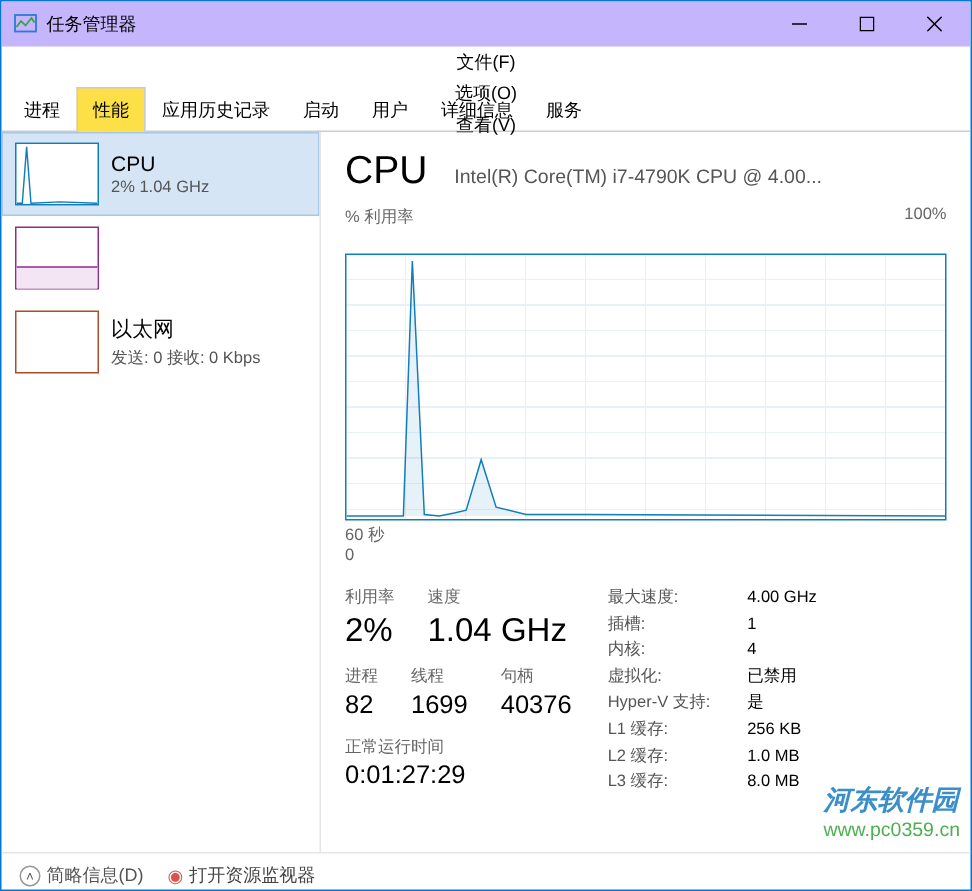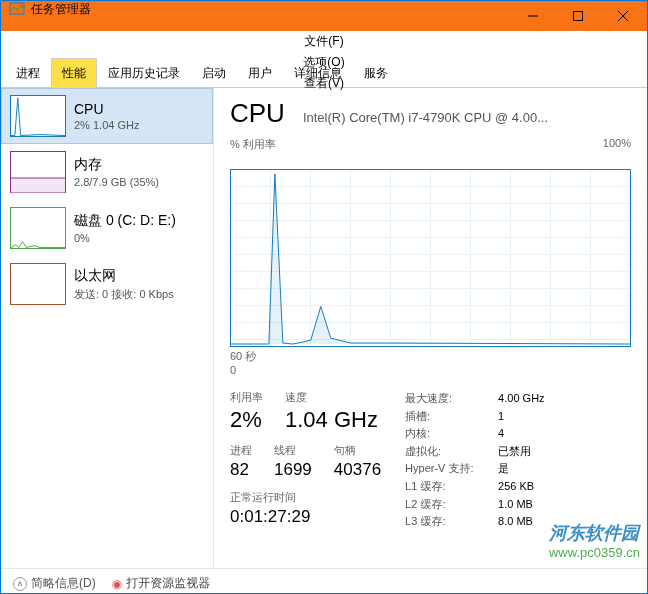--- a/index.html
+++ b/index.html
@@ -1,17 +1,17 @@
 <!DOCTYPE html>
 <html><head>
 <meta charset="utf-8">
 <style>
 * { margin: 0; padding: 0; box-sizing: border-box; font-family: "Microsoft YaHei", "Segoe UI", sans-serif; }
 body { background: #fff; width: 648px; height: 594px; overflow: hidden; border: 1px solid #0078d7; }
-.titlebar { height: 30px; display: flex; align-items: flex-start; padding: 0 2px; background: #f97316; }
+.titlebar { height: 30px; display: flex; align-items: center; padding: 0 2px; background: #c4b5fd; }
 .titlebar .icon { width: 16px; height: 16px; margin: 0 6px; }
 .titlebar .title { font-size: 12px; flex: 1; color: #000; }
 .winbtn { width: 45px; height: 30px; display: flex; align-items: center; justify-content: center; font-size: 10px; color: #000; }
 .winbtn svg { width: 10px; height: 10px; }
 .menubar { height: 22px; display: flex; align-items: center; padding: 0 4px; font-size: 12px; flex-direction: column; }
 .menuitem { padding: 2px 8px; }
 .tabs { display: flex; border-bottom: 1px solid #ccc; padding: 4px 4px 0 4px; font-size: 12px; }
 .tab { padding: 6px 10px; border: 1px solid transparent; border-bottom: none; position: relative; top: 1px; }
 .tab.active { border-color: #ccc; background: #fde047; }
 .content { display: flex; height: 480px; }
@@ -102,35 +102,20 @@
         <div class="val">2% 1.04 GHz</div>
       </div>
     </div>
     <div class="sideitem">
       <div class="thumb" style="border-color:#8b2d8b">
         <svg viewBox="0 0 56 42" preserveAspectRatio="none">
             <rect x="0" y="27" width="56" height="15" fill="#f3e5f3"></rect>
             <line x1="0" y1="27" x2="56" y2="27" stroke="#8b2d8b"></line>
           </svg>
       </div>
-      <div class="sideinfo">
-        <div class="name">内存</div>
-        <div class="val">2.8/7.9 GB (35%)</div>
-      </div>
-    </div>
-    <div class="sideitem">
-      <div class="thumb" style="border-color:#4ca64c">
-        <svg viewBox="0 0 56 42" preserveAspectRatio="none">
-            <polyline points="0,41 5,38 8,41 12,35 16,41 24,39 30,41 56,41" fill="none" stroke="#4ca64c"></polyline>
-          </svg>
-      </div>
-      <div class="sideinfo">
-        <div class="name">磁盘 0 (C: D: E:)</div>
-        <div class="val">0%</div>
-      </div>
     </div>
     <div class="sideitem">
       <div class="thumb" style="border-color:#a74f29"></div>
       <div class="sideinfo">
         <div class="name">以太网</div>
         <div class="val">发送: 0 接收: 0 Kbps</div>
       </div>
     </div>
   </div>
 

